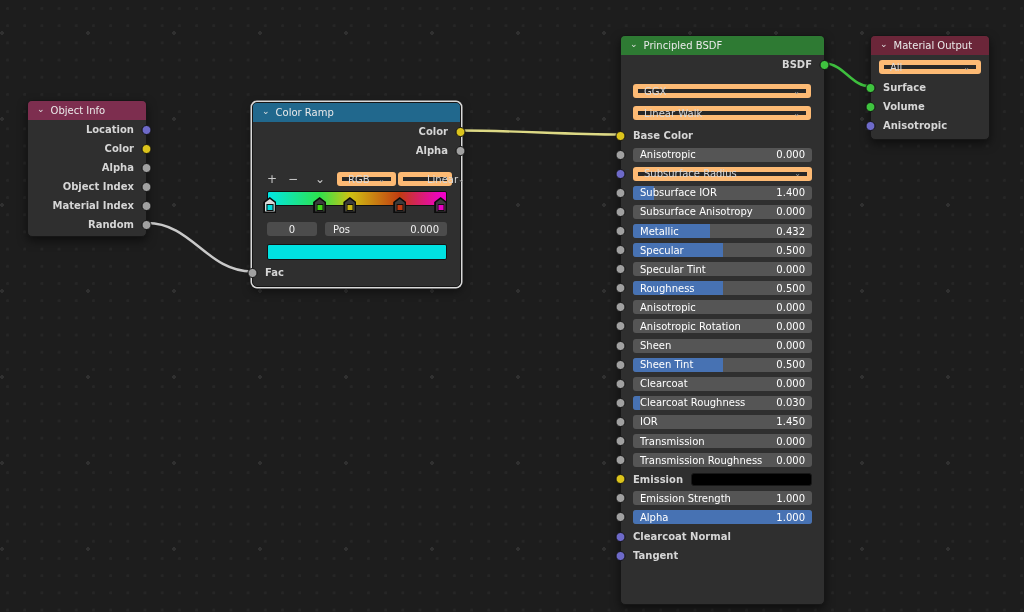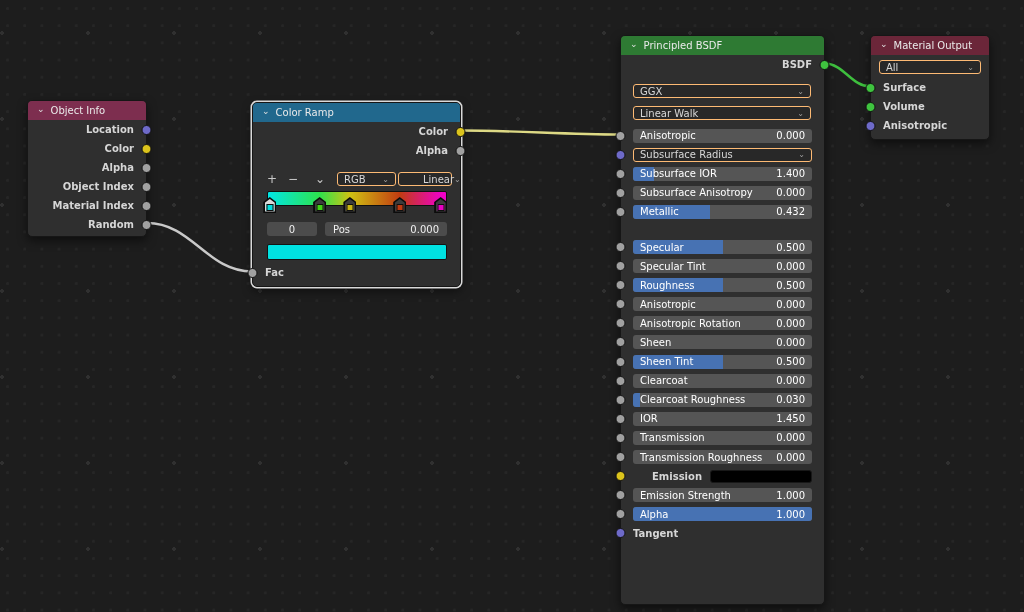--- a/index.html
+++ b/index.html
@@ -51,21 +51,21 @@
   .s-green{background:#3fc43f;}
   
   .slider{
     position:relative;flex:1;height:14px;background:#555555;border-radius:3px;
     overflow:hidden;display:flex;align-items:center;justify-content:space-between;
     padding:0 7px;color:#ffffff;box-sizing:border-box;
   }
   .slider .fill{position:absolute;left:0;top:0;bottom:0;background:#4772b3;}
   .slider .slabel,.slider .sval{position:relative;z-index:1;font-size:10px;white-space:nowrap;}
   .dropdown{
-    position:relative;flex:1;height:14px;background:#282828;border:1px solid #fdba74;
+    position:relative;flex:1;height:14px;background:#282828;border:5px solid #fdba74;
     border-radius:3px;display:flex;align-items:center;justify-content:space-between;
     padding:0 6px;color:#d8d8d8;box-sizing:border-box;font-size:10px;
   }
   .dropdown .dchev{font-size:8px;color:#9f9f9f;}
   .swatch{height:13px;border-radius:3px;border:1px solid #181818;box-sizing:border-box;}
   
   .cr-toolbar{position:absolute;left:12px;right:8px;display:flex;align-items:center;height:16px;}
   .tbtn{width:14px;text-align:center;color:#c9c9c9;font-size:12px;line-height:14px;cursor:default;}
   .rampbar{position:absolute;height:15px;border:1px solid #101010;border-radius:2px;box-sizing:border-box;}
   .rampstop{position:absolute;width:13px;height:16px;top:5px;
@@ -210,20 +210,24 @@
       </div>
     </div>
     <div class="abs" style="top:70px;left:12px;right:13px;height:15px;display:flex;">
       <div class="dropdown">
         <span>Linear Walk</span>
         <span class="dchev">⌄</span>
       </div>
     </div>
     <div id="pb-rows" class="abs" style="top:90px;left:0;right:0;">
         <div class="row" style="height: 19.1px;">
+          <span class="socket in s-yellow"></span>
+          <span class="rlabel">Base Color</span>
+        </div>
+        <div class="row" style="height: 19.1px;">
           <span class="socket in s-gray"></span>
           <div class="slider">
             <div class="fill" style="width: 0%;"></div>
             <span class="slabel">Anisotropic</span>
             <span class="sval">0.000</span>
           </div>
         </div>
         <div class="row" style="height: 19.1px;">
           <span class="socket in s-purple"></span>
           <div class="dropdown">
@@ -248,21 +252,21 @@
           </div>
         </div>
         <div class="row" style="height: 19.1px;">
           <span class="socket in s-gray"></span>
           <div class="slider">
             <div class="fill" style="width: 43%;"></div>
             <span class="slabel">Metallic</span>
             <span class="sval">0.432</span>
           </div>
         </div>
-        <div class="row" style="height: 19.1px; margin-top: 16px;">
+        <div class="row" style="height: 19.1px;">
           <span class="socket in s-gray"></span>
           <div class="slider">
             <div class="fill" style="width: 50%;"></div>
             <span class="slabel">Specular</span>
             <span class="sval">0.500</span>
           </div>
         </div>
         <div class="row" style="height: 19.1px;">
           <span class="socket in s-gray"></span>
           <div class="slider">
@@ -346,38 +350,42 @@
         <div class="row" style="height: 19.1px;">
           <span class="socket in s-gray"></span>
           <div class="slider">
             <div class="fill" style="width: 0%;"></div>
             <span class="slabel">Transmission Roughness</span>
             <span class="sval">0.000</span>
           </div>
         </div>
         <div class="row" style="height: 19.1px;">
           <span class="socket in s-yellow"></span>
-          <span class="rlabel" style="flex: 0 0 auto; margin-right: 8px; margin-left: 19px;">Emission</span>
+          <span class="rlabel" style="flex: 0 0 auto; margin-right: 8px;">Emission</span>
           <div class="swatch" style="flex: 1 1 0%; background: rgb(0, 0, 0);"></div>
         </div>
         <div class="row" style="height: 19.1px;">
           <span class="socket in s-gray"></span>
           <div class="slider">
             <div class="fill" style="width: 0%;"></div>
             <span class="slabel">Emission Strength</span>
             <span class="sval">1.000</span>
           </div>
         </div>
         <div class="row" style="height: 19.1px;">
           <span class="socket in s-gray"></span>
           <div class="slider">
             <div class="fill" style="width: 100%;"></div>
             <span class="slabel">Alpha</span>
             <span class="sval">1.000</span>
           </div>
+        </div>
+        <div class="row" style="height: 19.1px;">
+          <span class="socket in s-purple"></span>
+          <span class="rlabel">Clearcoat Normal</span>
         </div>
         <div class="row" style="height: 19.1px;">
           <span class="socket in s-purple"></span>
           <span class="rlabel">Tangent</span>
         </div>
       </div>
   </div>
 
   <div class="node" style="left:870px;top:35px;width:120px;height:105px;">
     <div class="nheader" id="mo-header" style="background: rgb(107, 38, 57);">

